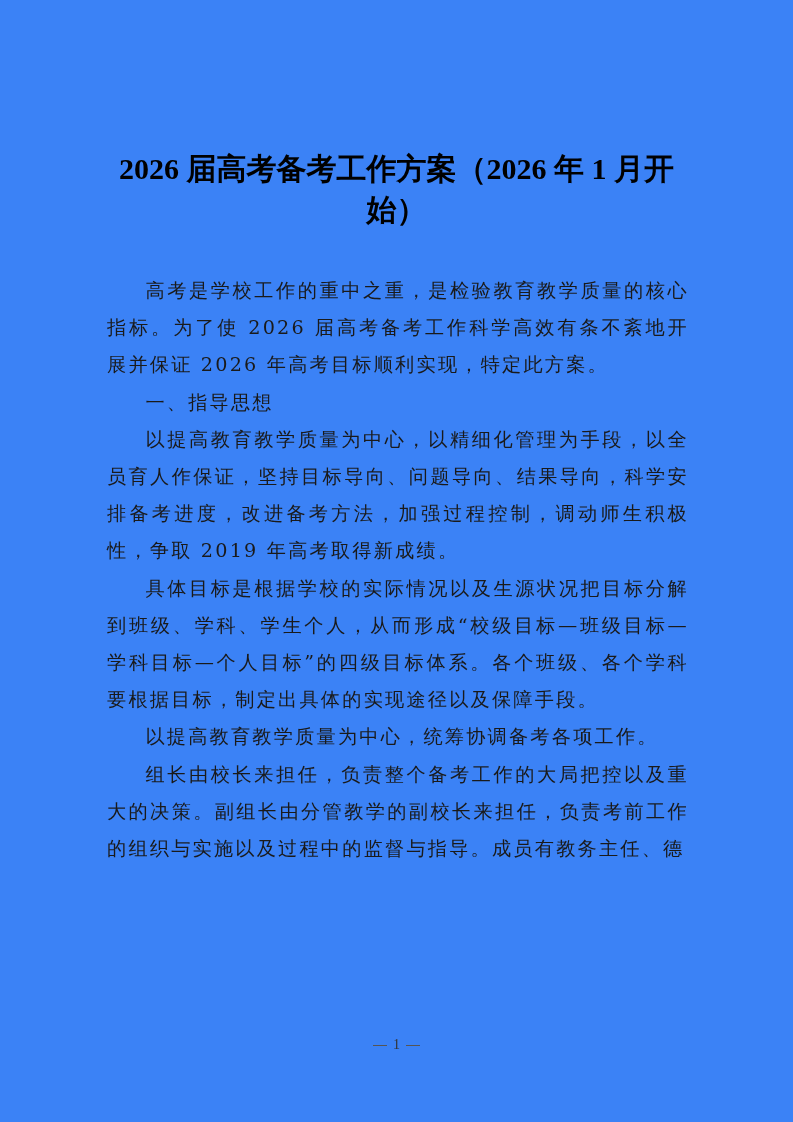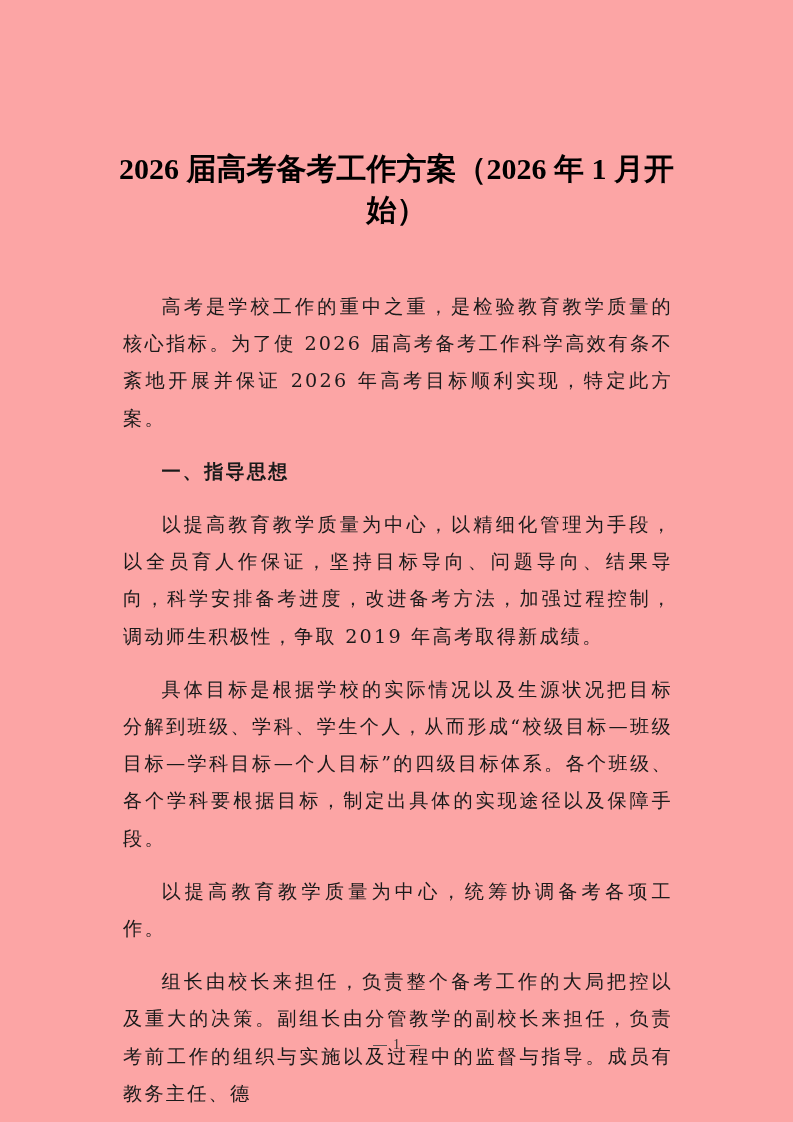--- a/index.html
+++ b/index.html
@@ -1,36 +1,36 @@
 <!DOCTYPE html>
 <html><head>
   <meta charset="utf-8">
   <style>
     html, body { margin: 0; padding: 0; background: #ffffff; }
     body { width: 793px; height: 1122px; position: relative; overflow: hidden; }
     .page {
       position: absolute; left: 0; top: 0; width: 793px; height: 1122px;
-      background: #fca5a5; color: #111111;
+      background: #3b82f6; color: #111111;
       font-family: "DejaVu Serif", "Liberation Serif", serif;
     }
     .title {
       position: absolute; left: 96px; top: 148px; width: 601px;
       text-align: center;
       font-family: "Liberation Serif", "DejaVu Serif", serif;
       font-weight: bold; font-size: 30px; line-height: 41px;
       color: #000; letter-spacing: 0px;
     }
     .body {
       position: absolute; left: 107px; top: 272px; width: 582px;
       font-size: 19.2px; line-height: 37.2px; color: #1a1a1a;
       text-align: justify; text-justify: inter-character;
       letter-spacing: 2.2px;
     }
-    .body p { margin: 16px; text-indent: 2em; }
-    .body p.heading { font-weight: bold; }
+    .body p { margin: 0; text-indent: 2em; }
+    .body p.heading { font-weight: normal; }
     .footer {
       position: absolute; left: 0; top: 1037px; width: 793px;
       text-align: center; font-size: 14px; color: #333;
       font-family: "Liberation Serif", "DejaVu Serif", serif;
     }
     .footer .dash { display: inline-block; width: 14px; height: 1px; background: #555; vertical-align: middle; margin: 0 6px; }
   </style>
 </head>
 <body>
 

